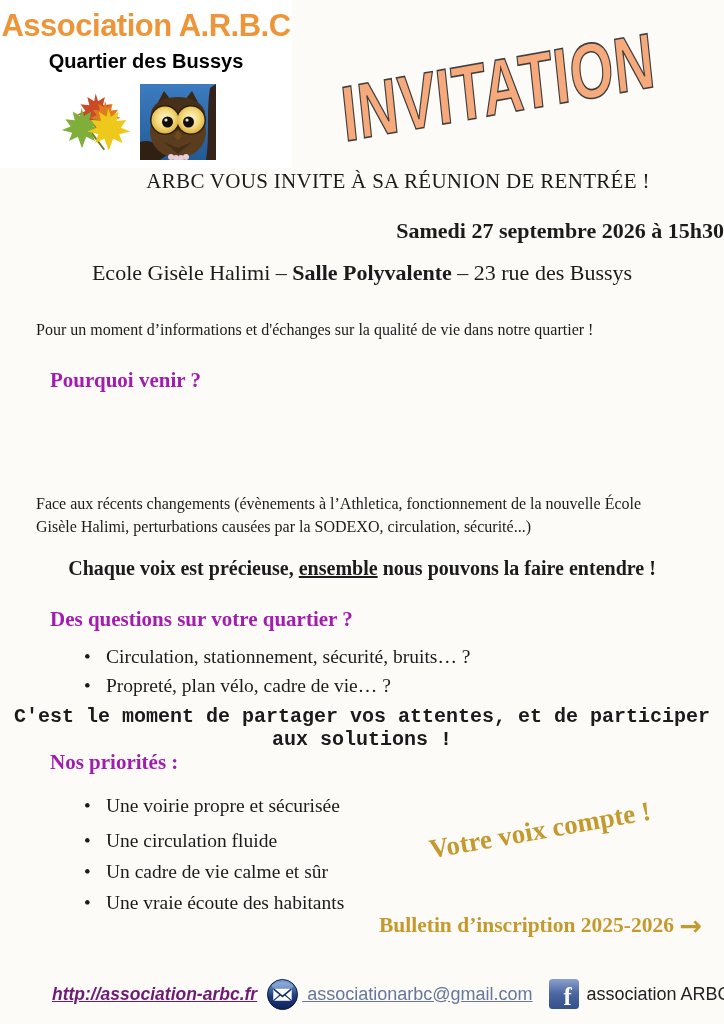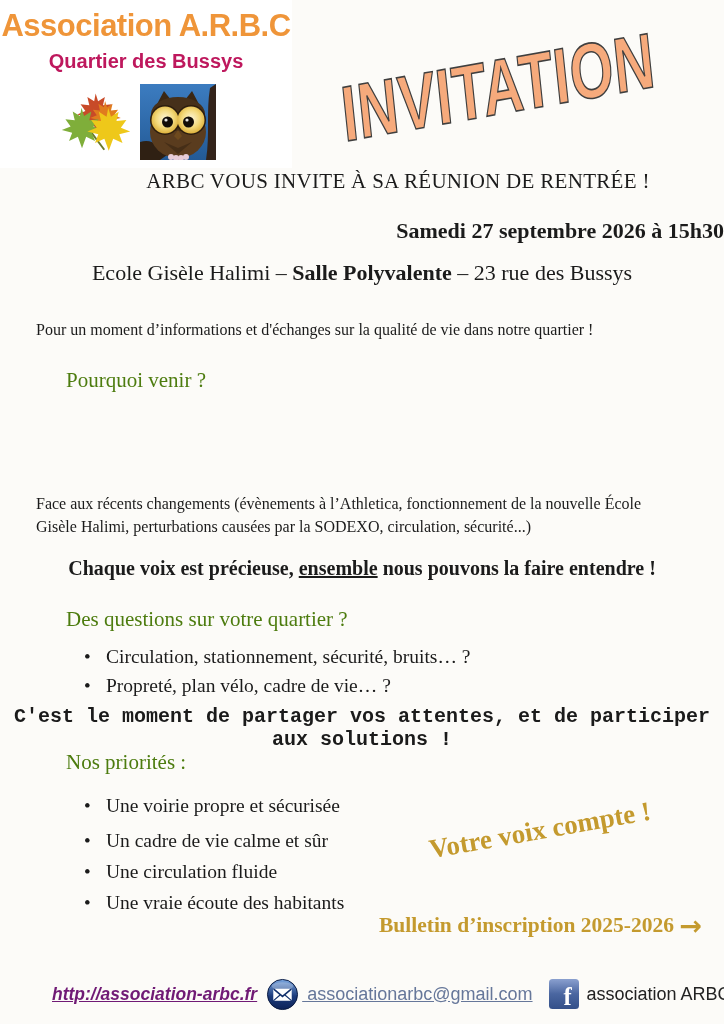--- a/index.html
+++ b/index.html
@@ -11,21 +11,21 @@
   
   .logo-block{position:absolute;left:0;top:0;width:292px;height:168px;background:#fff;}
   .org-name{
     position:absolute;left:0;top:8px;width:292px;text-align:center;
     font-family:"Liberation Sans",sans-serif;font-weight:bold;font-size:31px;
     color:#ef9539;letter-spacing:-0.5px;
   }
   .org-sub{
     position:absolute;left:0;top:50px;width:292px;text-align:center;
     font-family:"Liberation Sans",sans-serif;font-weight:bold;font-size:20px;
-    color:#be185d;
+    color:#000000;
   }
   .leaves{position:absolute;left:58px;top:90px;width:80px;height:66px;}
   .owl{position:absolute;left:140px;top:84px;width:76px;height:76px;}
   .invitation{
     position:absolute;left:278px;top:42px;width:440px;text-align:center;
     font-family:"Liberation Sans",sans-serif;font-weight:bold;font-size:78px;
     color:#f6aa7c;-webkit-text-stroke:1.6px #3f3f3f;letter-spacing:1px;
     transform:rotate(-10deg) skewX(-4deg) scale(0.72,1);transform-origin:50% 50%;
     white-space:nowrap;
   }
@@ -34,21 +34,21 @@
   .line-invite{top:169px;font-size:21px;letter-spacing:.3px;padding-left:36px;}
   .line-date{top:218px;font-size:22px;font-weight:bold;text-align:right;}
   .line-location{top:260px;font-size:22px;}
   .b{font-weight:bold;}
   
   .para{position:absolute;left:36px;width:632px;font-size:16px;line-height:1.42;}
   .tagline{top:303px;}
   .p1{top:410px;}
   .p2{top:477px;}
   .goldh{
-    position:absolute;left:66px;font-size:21px;font-weight:normal;color:#4d7c0f;
+    position:absolute;left:50px;font-size:21px;font-weight:bold;color:#a21caf;
   }
   .h-why{top:368px;}
   .h-questions{top:607px;}
   .h-priorities{top:750px;}
   .callout{
     position:absolute;left:0;width:724px;text-align:center;
     font-size:20px;font-weight:bold;
   }
   .callout1{top:557px;}
   .callout2{top:705px;font-family:Liberation Mono, monospace;}
@@ -165,22 +165,22 @@
   <div class="goldh h-questions">Des questions sur votre quartier ?</div>
   <ul class="blist q-list">
     <li>Circulation, stationnement, sécurité, bruits… ?</li>
     <li>Propreté, plan vélo, cadre de vie… ?</li>
   </ul>
   <div class="callout callout2">C'est le moment de partager vos attentes,  et de participer aux solutions !</div>
 
   <div class="goldh h-priorities">Nos priorités :</div>
   <ul class="blist p-list">
     <li>Une voirie propre et sécurisée</li>
+    <li>Une circulation fluide</li>
     <li>Un cadre de vie calme et sûr</li>
-    <li>Une circulation fluide</li>
     <li>Une vraie écoute des habitants</li>
   </ul>
 
   <div class="voice-note">Votre voix compte !</div>
 
   <div class="bulletin"><span>Bulletin d’inscription 2025-2026 </span><span class="arrow">→</span></div>
 
   <div class="footer">
     <a class="website">http://association-arbc.fr</a>
 

